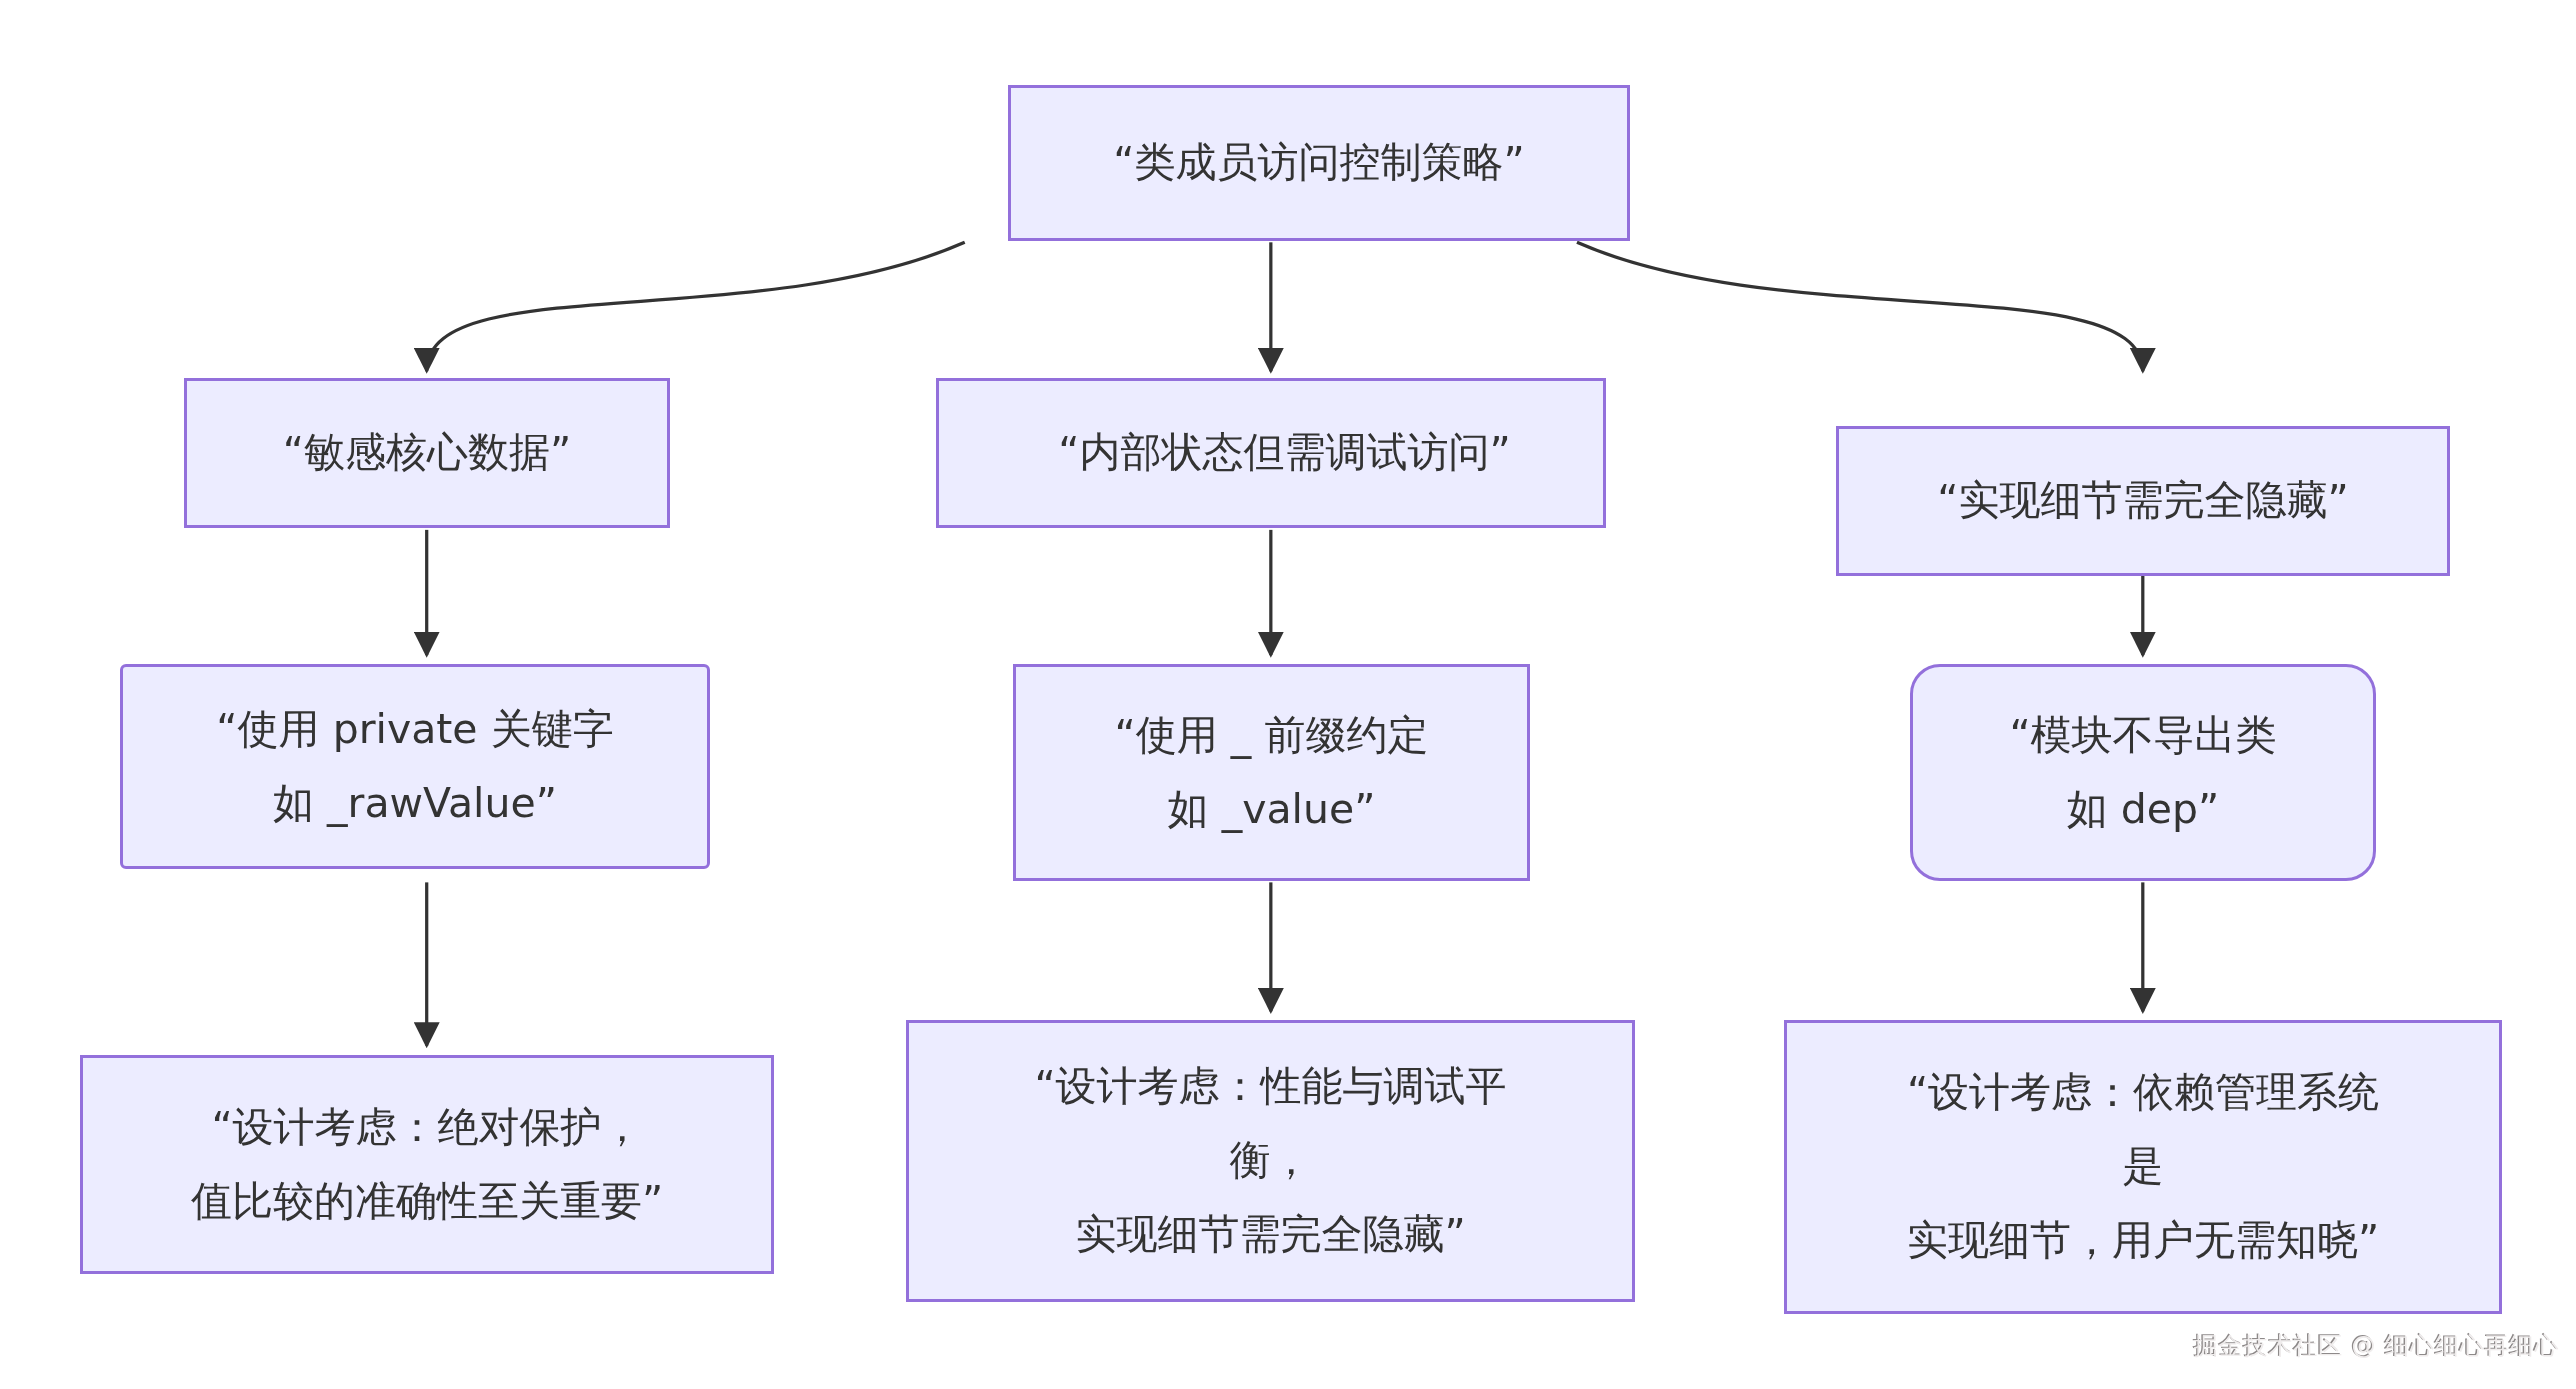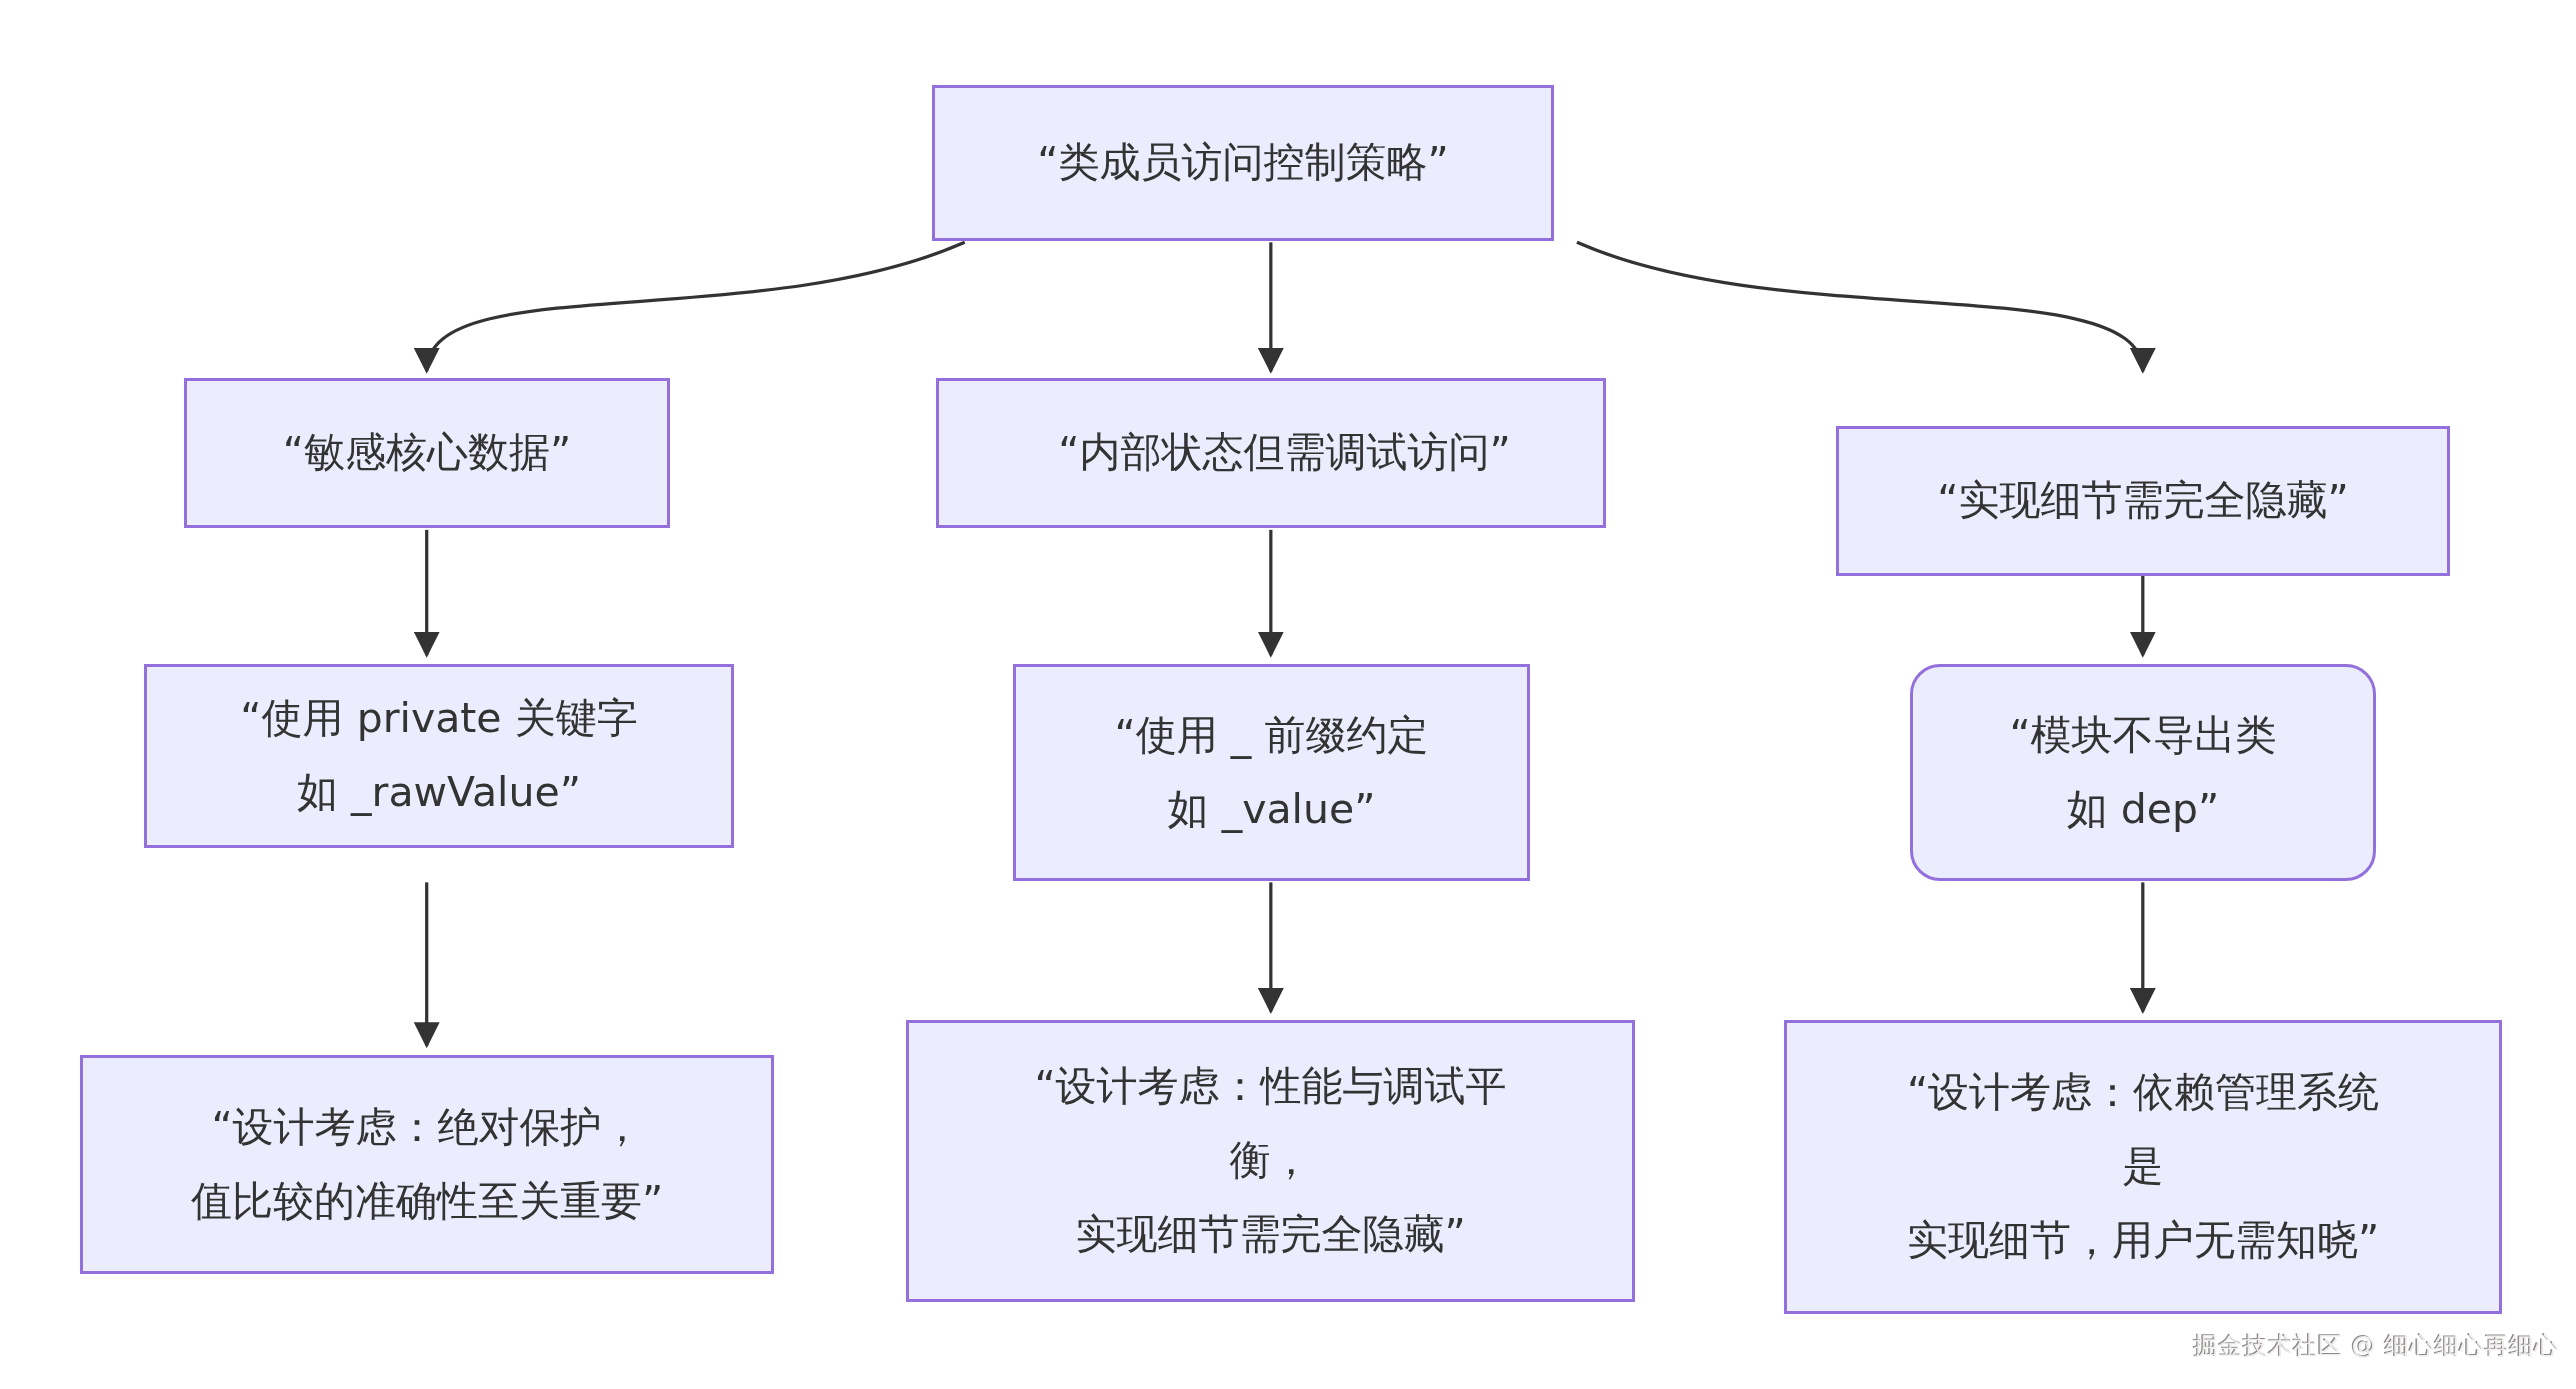--- a/index.html
+++ b/index.html
@@ -75,35 +75,35 @@
     <path class="edge" d="M 1370 261 L 1370 400" marker-end="url(#arrow)"></path>
     <path class="edge" d="M 1700 261 C 1925 360, 2310 290, 2310 400" marker-end="url(#arrow)"></path>
     <path class="edge" d="M 460 571 L 460 706" marker-end="url(#arrow)"></path>
     <path class="edge" d="M 1370 571 L 1370 706" marker-end="url(#arrow)"></path>
     <path class="edge" d="M 2310 571 L 2310 706" marker-end="url(#arrow)"></path>
     <path class="edge" d="M 460 951 L 460 1127" marker-end="url(#arrow)"></path>
     <path class="edge" d="M 1370 951 L 1370 1090" marker-end="url(#arrow)"></path>
     <path class="edge" d="M 2310 951 L 2310 1090" marker-end="url(#arrow)"></path>
   </svg>
 
-  <div class="node" style="left:932px; top:85px; width:622px; height:156px;">
+  <div class="node" style="left:1008px; top:85px; width:622px; height:156px;">
     <span class="node-label">“类成员访问控制策略”</span>
   </div>
 
   <div class="node" style="left:184px; top:378px; width:486px; height:150px;">
     <span class="node-label">“敏感核心数据”</span>
   </div>
   <div class="node" style="left:936px; top:378px; width:670px; height:150px;padding-left:27px;">
     <span class="node-label">“内部状态但需调试访问”</span>
   </div>
   <div class="node" style="left:1836px; top:378px; width:614px; height:150px;margin-top:48px;">
     <span class="node-label">“实现细节需完全隐藏”</span>
   </div>
 
-  <div class="node" style="left:144px; top:664px; width:590px; height:184px;">
+  <div class="node" style="left:120px; top:664px; width:590px; height:205px;border-radius:6px;">
     <span class="node-label">“使用 private 关键字
 如 _rawValue”</span>
   </div>
   <div class="node" style="left:1013px; top:664px; width:517px; height:217px;">
     <span class="node-label">“使用 _ 前缀约定
 如 _value”</span>
   </div>
   <div class="node" style="left:1910px; top:664px; width:466px; height:217px;border-radius:30px;">
     <span class="node-label">“模块不导出类
 如 dep”</span>

